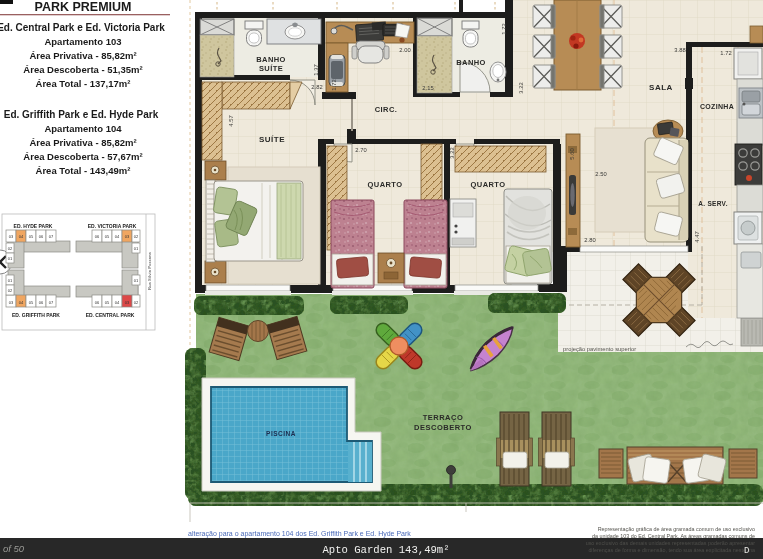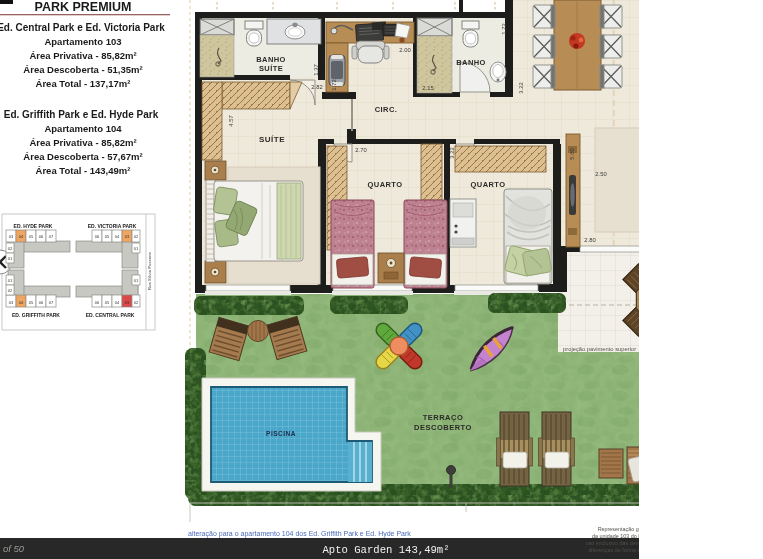--- a/index.html
+++ b/index.html
@@ -1,16 +1,16 @@
 <!DOCTYPE html>
 <html><head>
 <meta charset="utf-8">
 <style>
 html,body{margin:0;padding:0;background:#fff;}
-#stage{position:relative;width:639px;height:559px;overflow:hidden;font-family:"Liberation Sans",sans-serif;text-align:center;}
+#stage{position:relative;width:763px;height:559px;overflow:hidden;font-family:"Liberation Sans",sans-serif;text-align:center;}
 svg text{font-family:"Liberation Sans",sans-serif;}
 </style>
 </head>
 <body>
 <div id="stage">
 <svg width="763" height="559" viewBox="0 0 763 559">
 <defs>
 <filter id="grassn" x="-5%" y="-5%" width="110%" height="110%">
 <feTurbulence type="fractalNoise" baseFrequency="0.12 0.1" numOctaves="3" seed="7" result="n"></feTurbulence>
 <feColorMatrix in="n" type="matrix" values="0 0 0 0 0  0 0 0 0 0  0 0 0 0 0  0.36 0.36 0 0 -0.05" result="na"></feColorMatrix>

